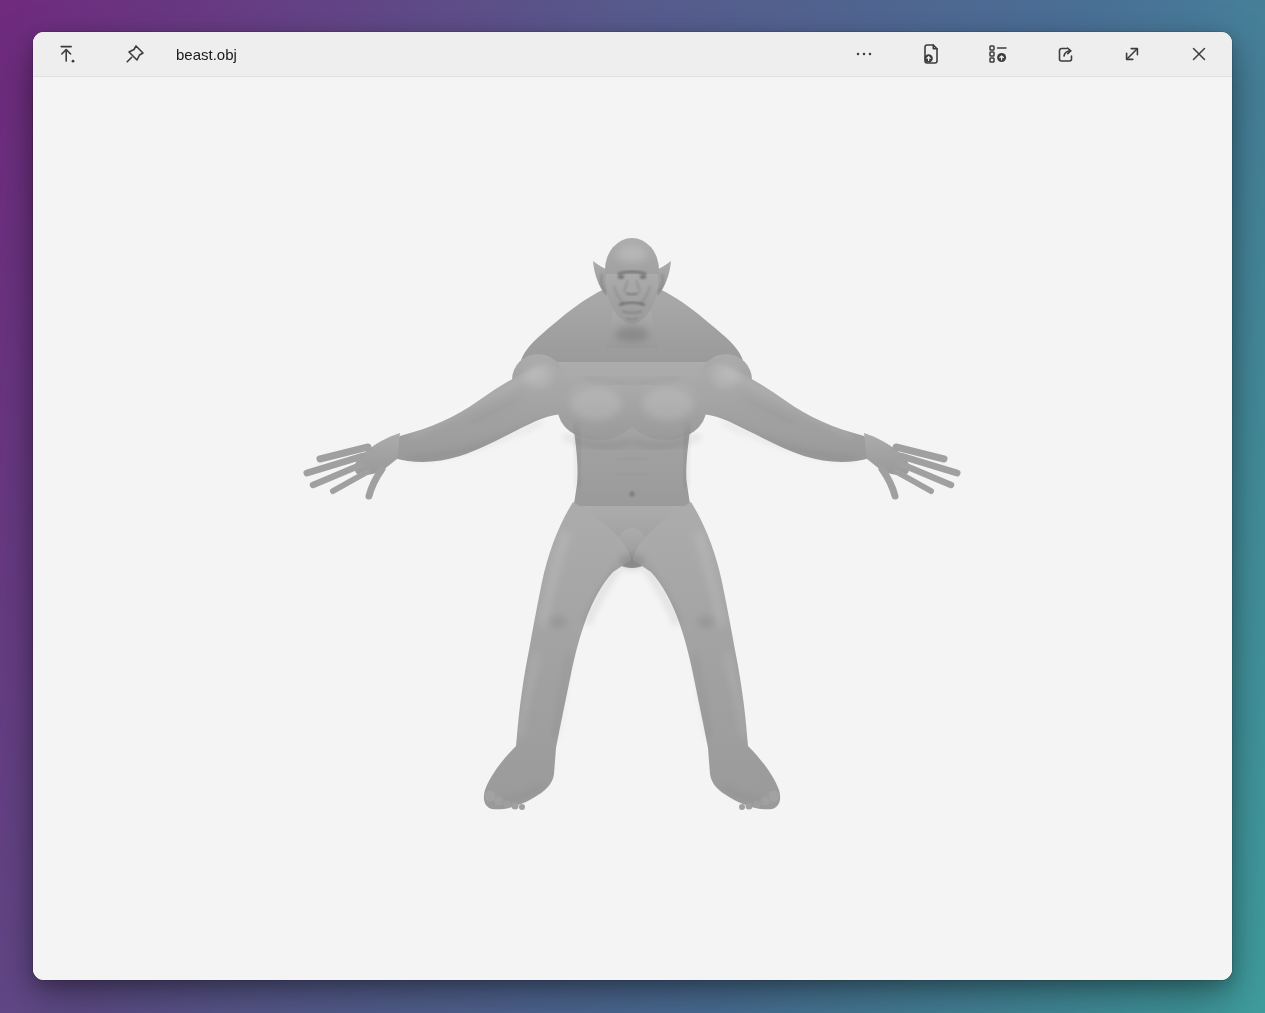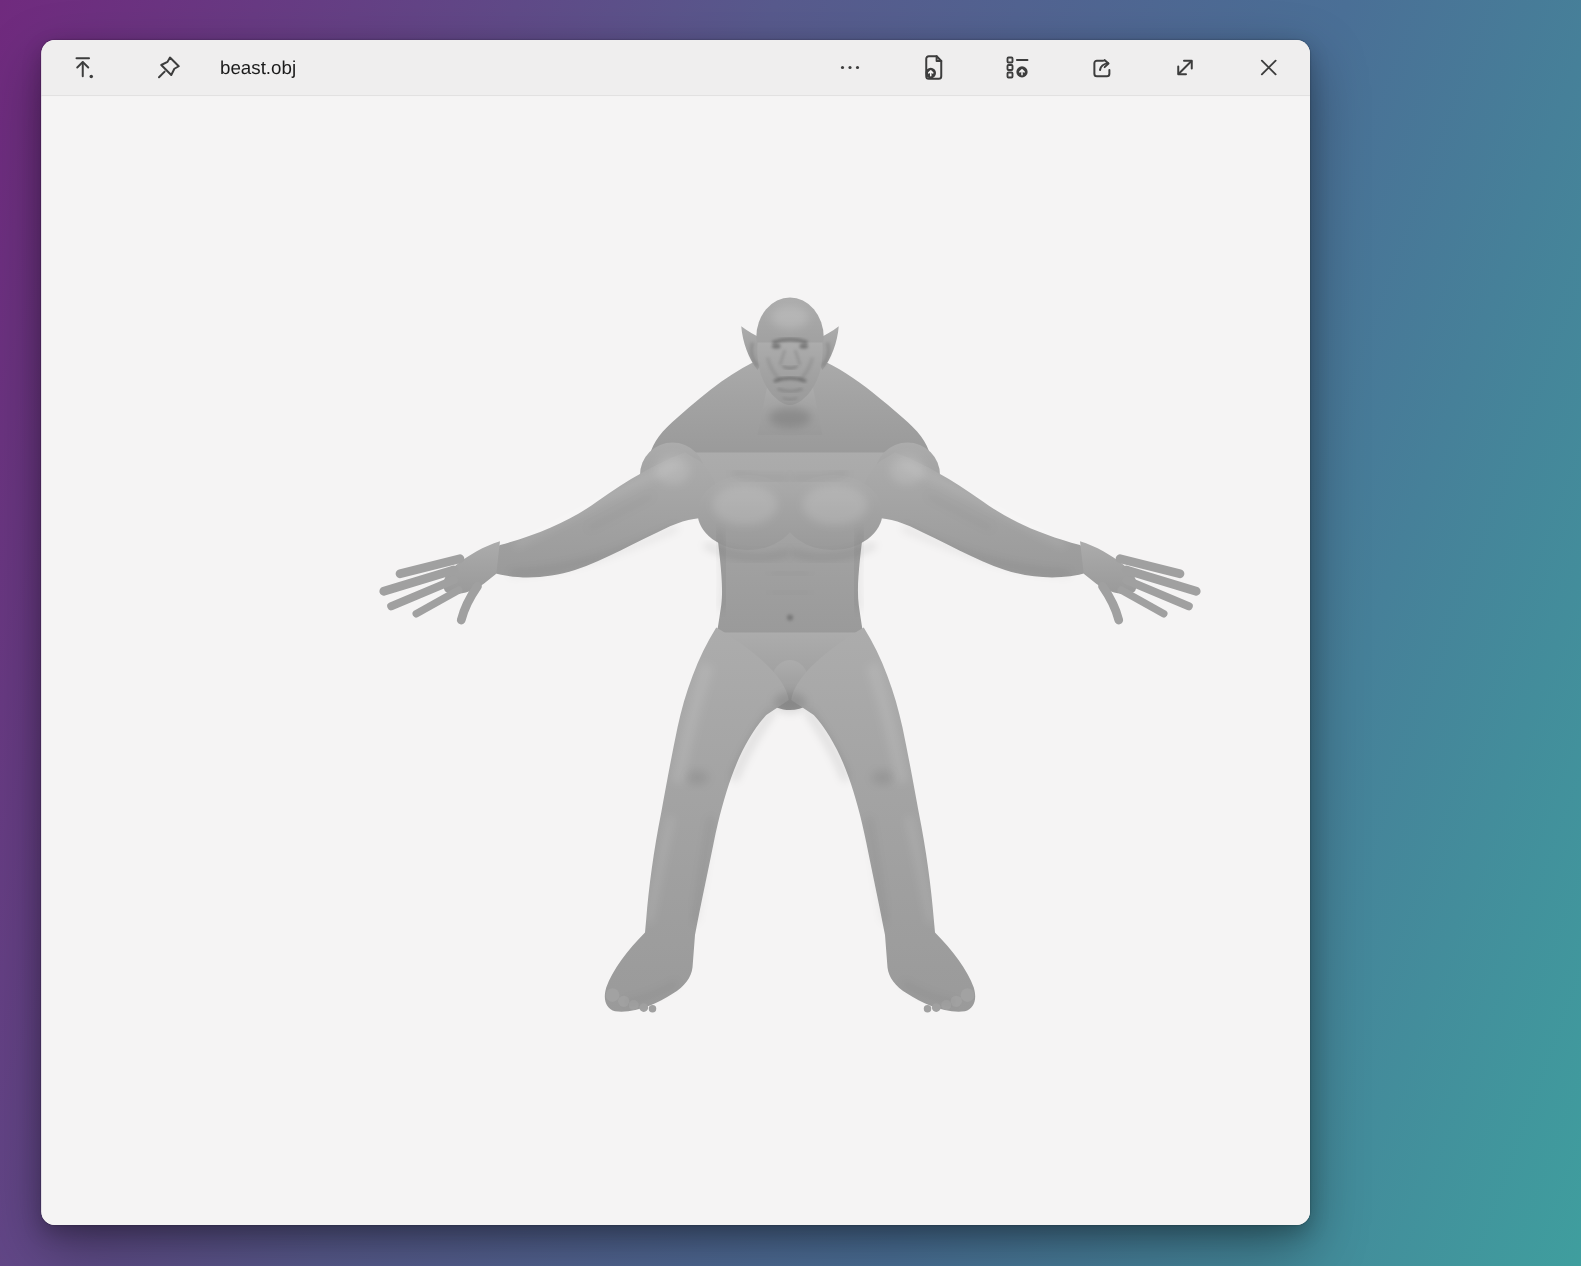--- a/index.html
+++ b/index.html
@@ -1,19 +1,19 @@
 <!DOCTYPE html>
 <html><head>
 <meta charset="utf-8">
 <style>
   html,body{margin:0;padding:0;}
   .desktop{position:relative;width:1265px;height:1013px;overflow:hidden;
     background:linear-gradient(110deg,#702a7e 0%,#585a8d 38%,#4a6f96 66%,#3f9e9e 100%);
     font-family:"Liberation Sans",sans-serif;}
-  .window{position:absolute;left:33px;top:32px;width:1015px;height:948px;border-radius:11px;
+  .window{position:absolute;left:33px;top:32px;width:1199px;height:948px;border-radius:11px;
     background:#f5f4f4;overflow:hidden;
     box-shadow:0 0 0 1px rgba(0,0,0,.10),0 18px 45px rgba(0,0,0,.35),0 6px 16px rgba(0,0,0,.20);}
   .titlebar{height:45px;background:#efeeee;display:flex;align-items:center;
     padding:0 15px 0 17px;border-bottom:1px solid rgba(0,0,0,.05);box-sizing:border-box;}
   .tb-left{display:flex;align-items:center;gap:31px;}
   .title{margin-left:23px;font-size:15px;color:#1b1b1b;white-space:nowrap;}
   .tb-right{margin-left:auto;display:flex;align-items:center;gap:31px;}
   .tbtn{width:36px;height:36px;border:none;background:transparent;display:flex;
     align-items:center;justify-content:center;padding:0;border-radius:5px;}
   .tbtn svg{stroke:#3d3d3d;fill:none;stroke-width:1.6;stroke-linecap:round;stroke-linejoin:round;display:block;}

